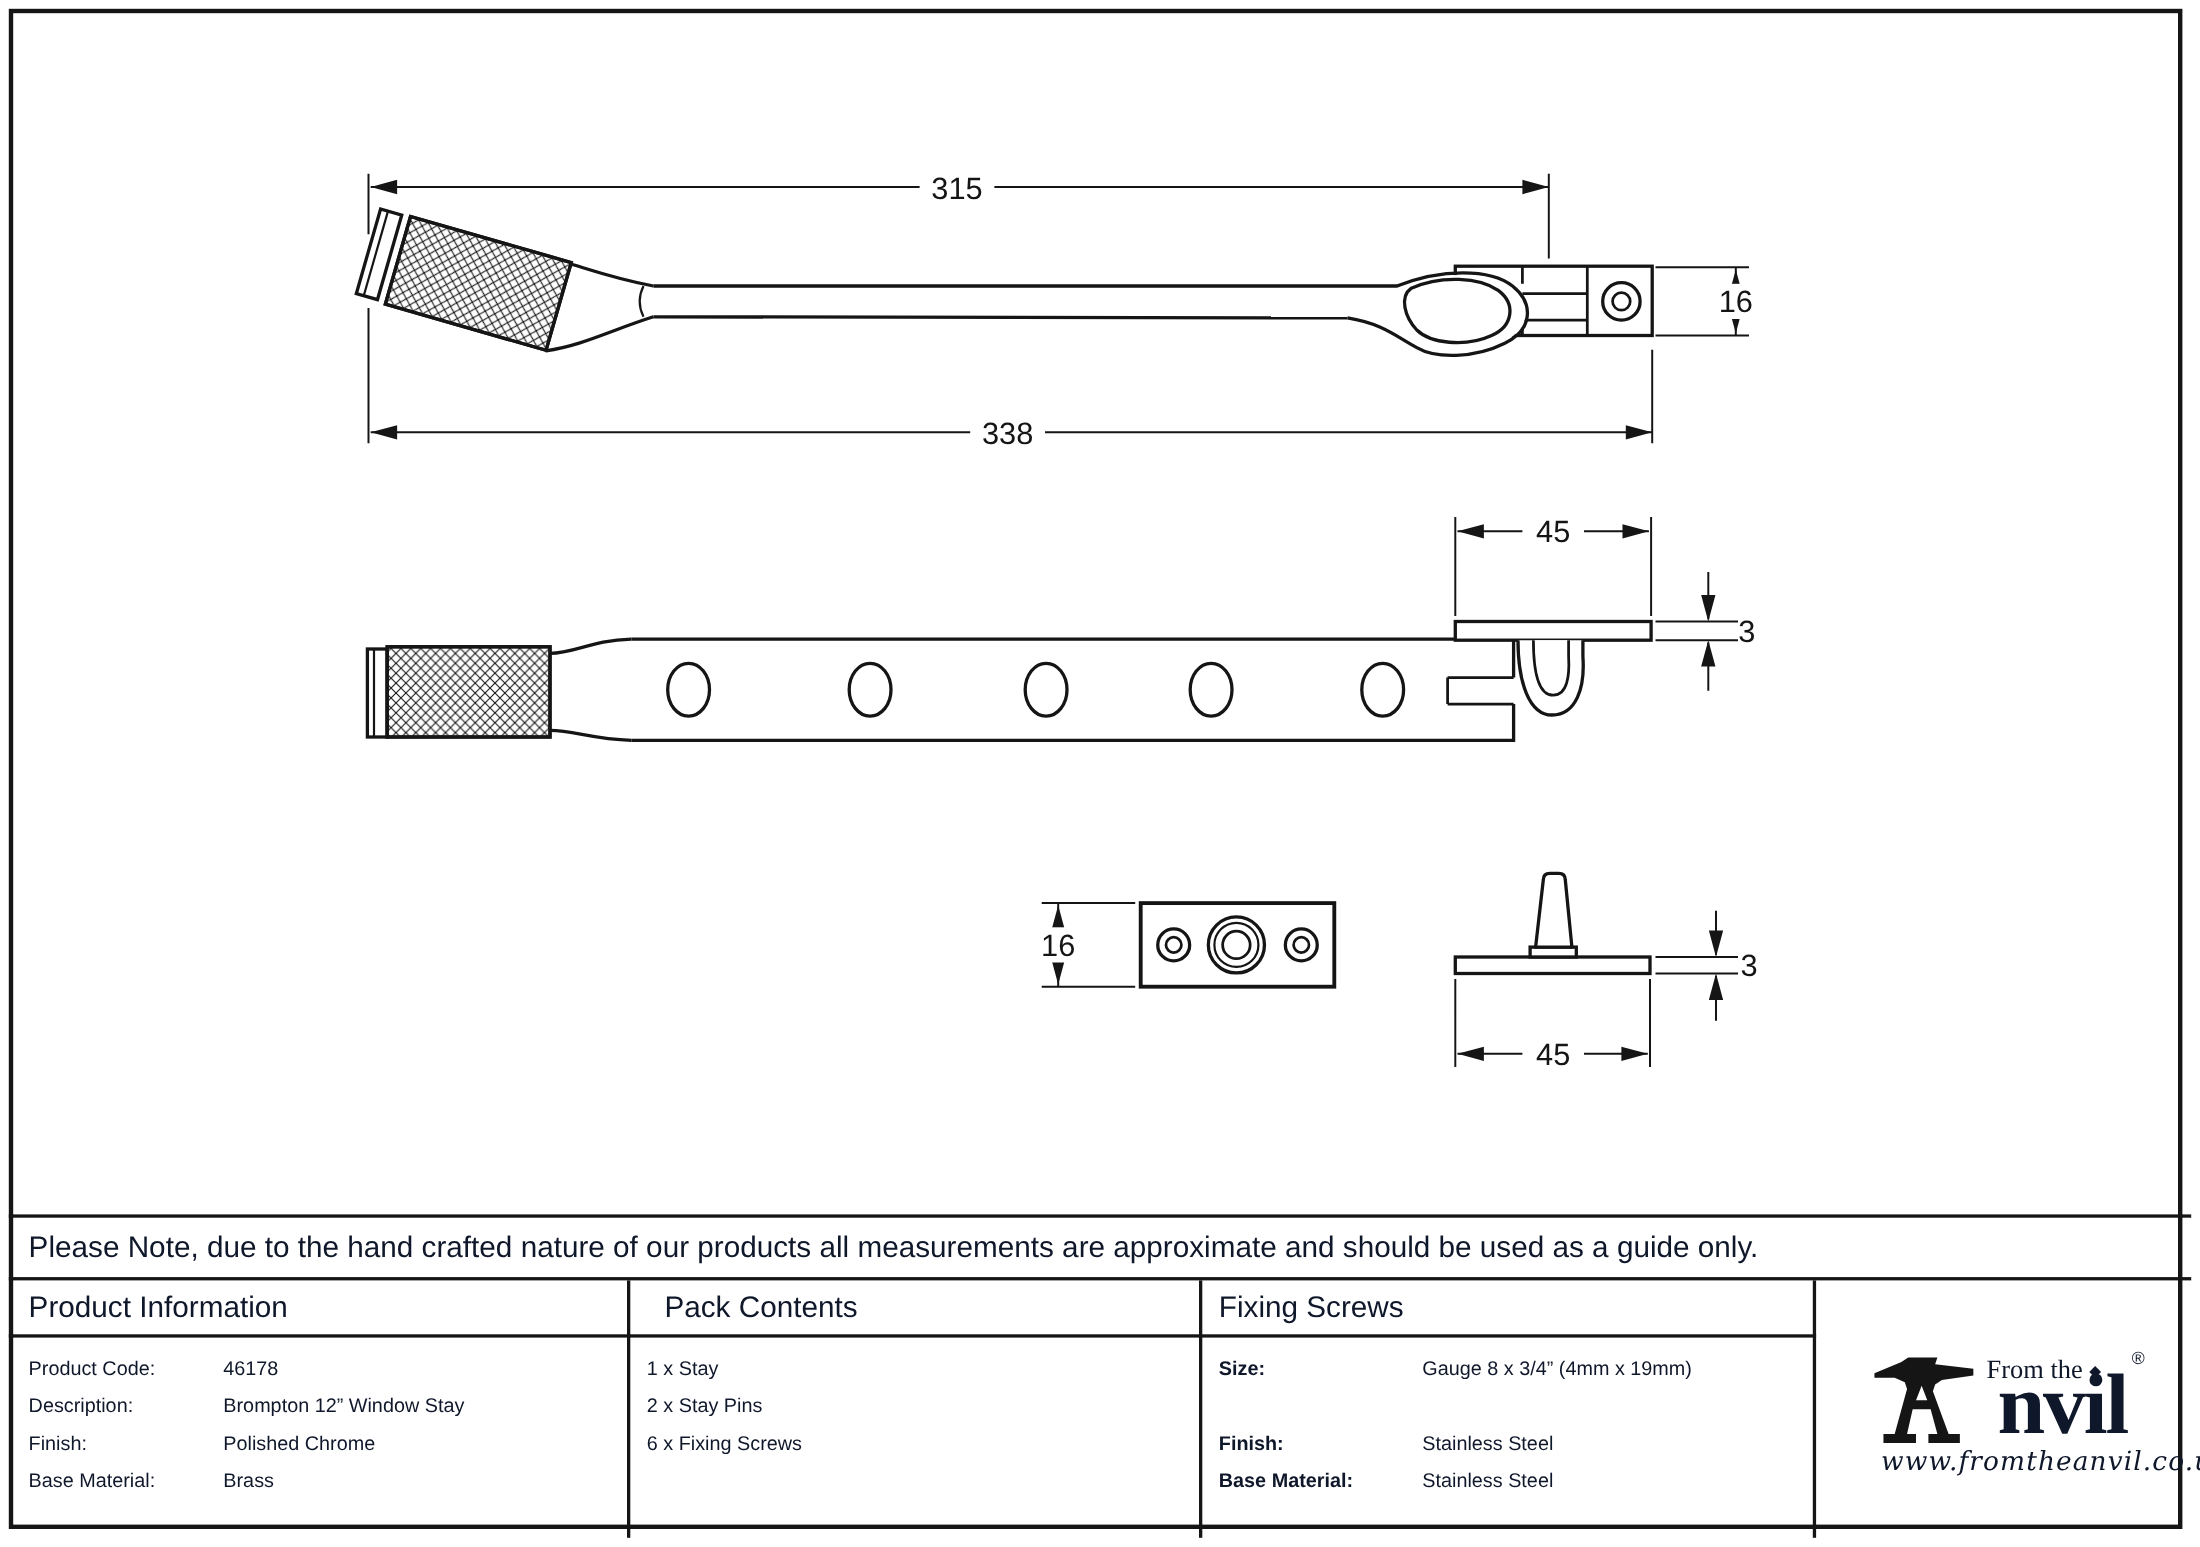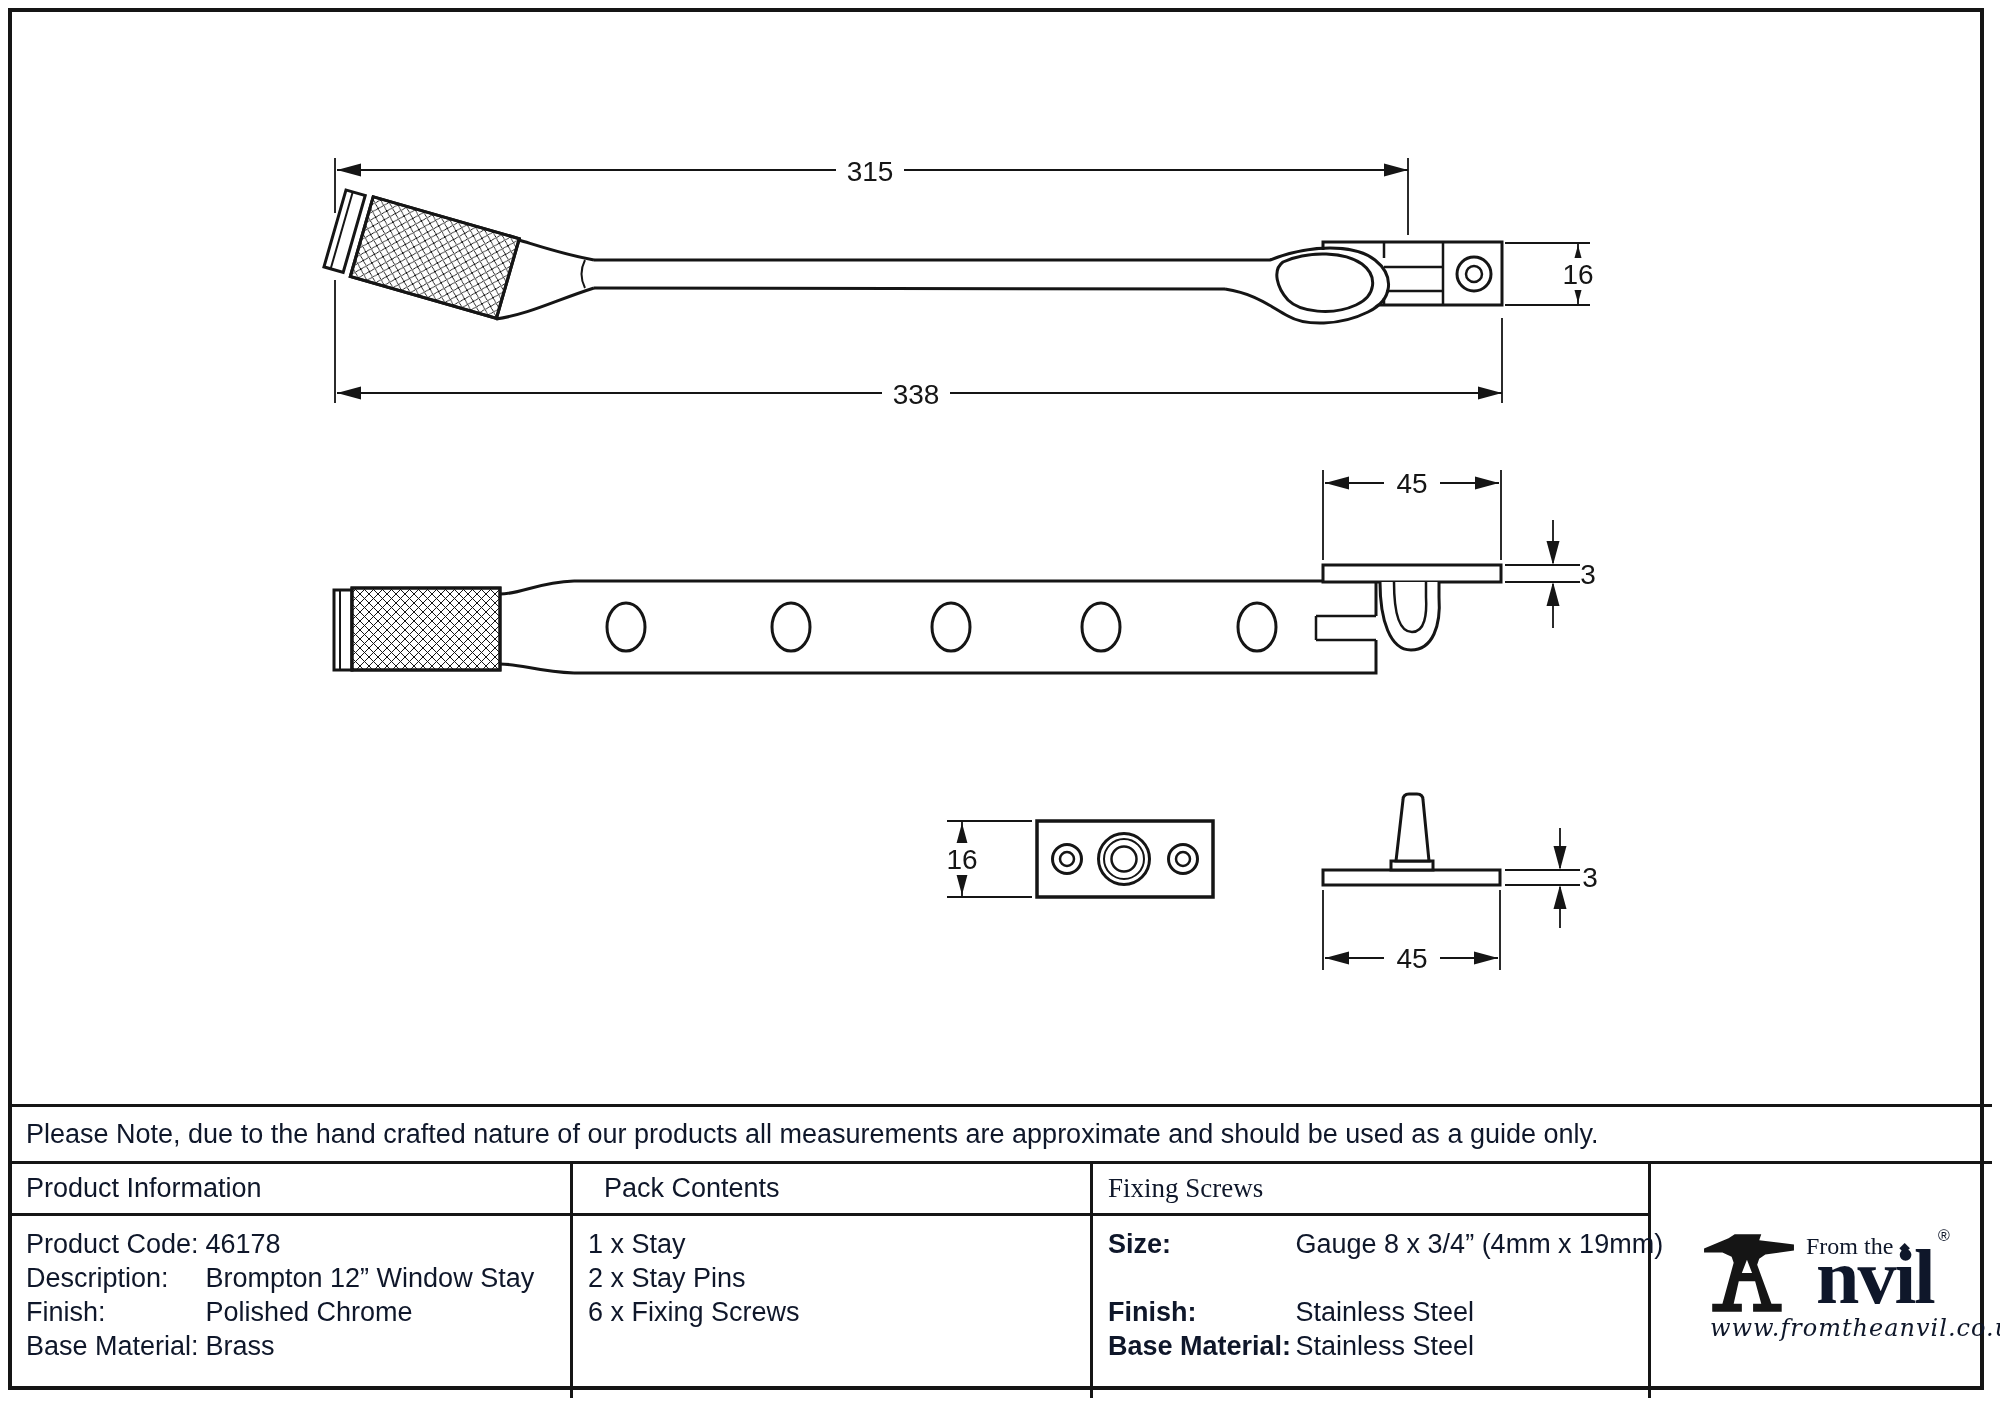--- a/index.html
+++ b/index.html
@@ -7,21 +7,21 @@
         font-family:"Liberation Sans",sans-serif;color:#0f172a;overflow:hidden;}
   .outer-border{position:absolute;left:8px;top:8px;width:1976px;height:1382px;
         border:4px solid #151515;box-sizing:border-box;}
   .hline{position:absolute;left:8px;width:1984px;height:3px;background:#151515;}
   .vline{position:absolute;width:3px;background:#151515;}
   svg text{font-family:"Liberation Sans",sans-serif;}
   .dim-text{font-size:28px;fill:#151515;}
   .note-row{position:absolute;left:26px;top:1107px;height:40px;line-height:54px;
         font-size:27px;white-space:nowrap;}
   .th{position:absolute;top:1164px;height:56px;line-height:49px;font-size:27px;white-space:nowrap;}
-  .trow{position:absolute;font-size:27px;line-height:30px;white-space:nowrap;}
+  .trow{position:absolute;font-size:18px;line-height:30px;white-space:nowrap;}
   .lbl{display:inline-block;}
   .col1 .lbl{width:172px;}
   .col3 .lbl{width:180px;font-weight:bold;}
   
   .logo-fromthe{position:absolute;left:1806px;top:1233px;font-family:"Liberation Serif",serif;
         font-size:24px;white-space:nowrap;}
   .logo-diamond{font-size:14px;vertical-align:2px;}
   .logo-name{position:absolute;left:1816px;top:1238px;font-family:"Liberation Serif",serif;
         font-weight:bold;font-size:78px;line-height:78px;letter-spacing:-2px;}
   .logo-reg{position:absolute;left:1938px;top:1227px;font-size:16px;}
@@ -180,21 +180,21 @@
   <div class="hline" style="top:1161px;"></div>
   <div class="hline" style="top:1213px;width:1643px;"></div>
   <div class="vline" style="left:570px;top:1164px;height:234px;"></div>
   <div class="vline" style="left:1090px;top:1164px;height:234px;"></div>
   <div class="vline" style="left:1648px;top:1164px;height:234px;"></div>
 
   <div class="note-row">Please Note, due to the hand crafted nature of our products all measurements are approximate and should be used as a guide only.</div>
 
   <div class="th" style="left:26px;">Product Information</div>
   <div class="th" style="left:604px;">Pack Contents</div>
-  <div class="th" style="left:1108px;font-family:Liberation Serif, serif;">Fixing Screws</div>
+  <div class="th" style="left:1108px;">Fixing Screws</div>
 
   <div class="trow col1" style="left:26px;top:1229px;">
     <span class="lbl">Product Code:</span>
     <span>46178</span>
   </div>
   <div class="trow col1" style="left:26px;top:1263px;">
     <span class="lbl">Description:</span>
     <span>Brompton 12” Window Stay</span>
   </div>
   <div class="trow col1" style="left:26px;top:1297px;">

